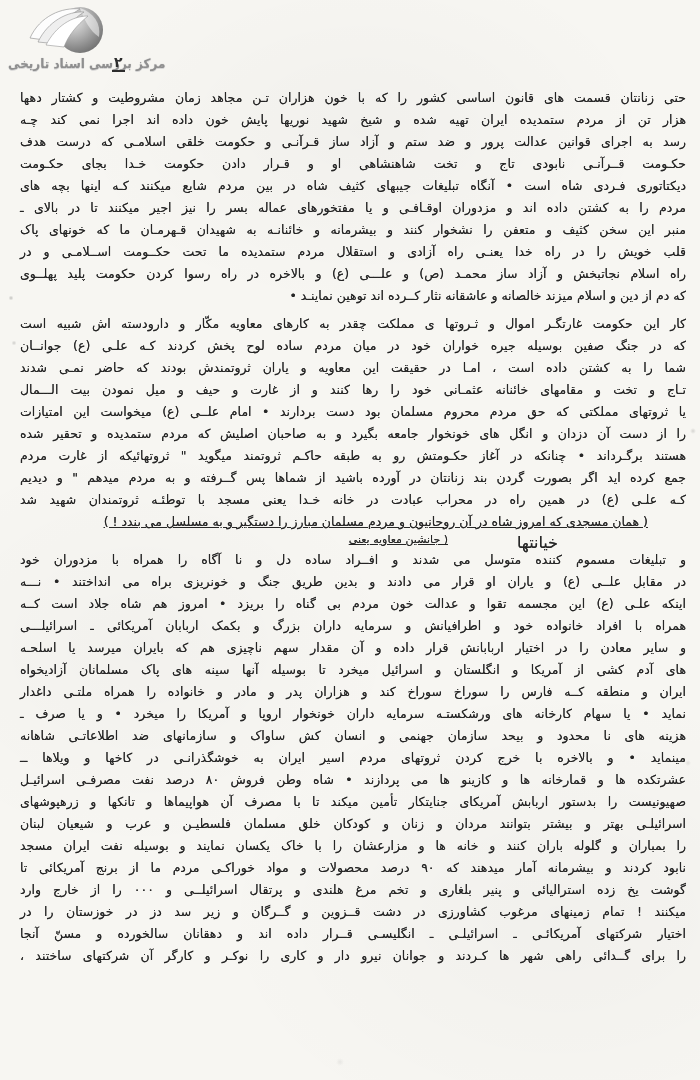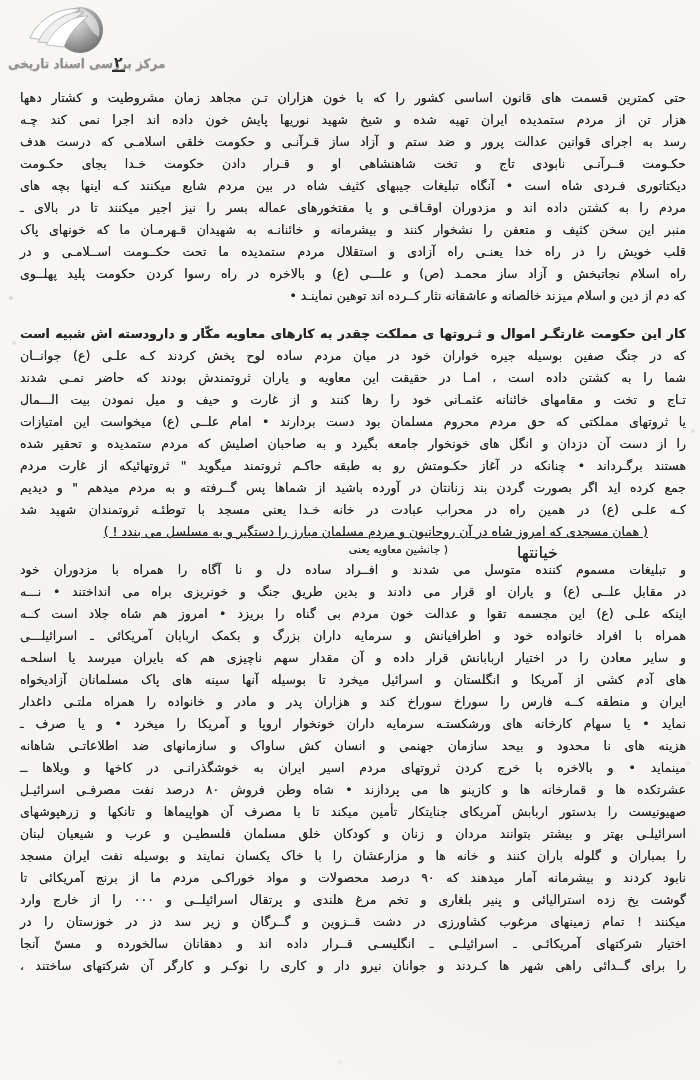--- a/index.html
+++ b/index.html
@@ -37,25 +37,25 @@
     direction:rtl;filter:blur(0.15px);
   }
   .line{
     position:relative;height:22px;line-height:22px;
     font-size:12.5px;color:#262626;
     white-space:nowrap;
     text-align:justify;text-align-last:justify;text-justify:inter-word;
     text-shadow:0 0 .6px rgba(40,40,40,.75);
   }
   .line.end{text-align-last:right;}
-  .line.p-start{margin-top:16px;font-weight:bold;}
+  .line.p-start{margin-top:6px;}
   .line.indent{padding-right:38px;text-align-last:right;text-decoration:underline;}
   .line.note{
     height:16px;line-height:14px;font-size:11px;
-    text-align:right;text-align-last:right;margin-right:238px;
+    text-align:right;text-align-last:right;margin-right:238px;text-decoration:underline;
   }
   .inserted-word{
     position:absolute;right:128px;top:-13px;
     font-size:16px;line-height:14px;
   }
 </style>
 </head>
 <body>
 
 <div class="paper">
@@ -74,21 +74,21 @@
       <path d="M22,34 C32,12 54,3 72,5 C58,13 48,24 44,37 Z" fill="#fdfdfd" stroke="#9a9a9a" stroke-width="0.7"></path>
       <path d="M30,38 C40,17 60,7 76,8 C62,17 54,28 50,40 Z" fill="#efefef" stroke="#8d8d8d" stroke-width="0.6"></path>
       <path d="M38,41 C48,22 64,12 80,12 C68,22 60,32 56,43 Z" fill="#ffffff" stroke="#979797" stroke-width="0.6"></path>
     </svg>
     <div class="wm-text">مرکز بررسی اسناد تاریخی</div>
   </div>
 
   <div class="page-number">۲</div>
 
   <div class="text-block">
-      <div class="line">حتی کمترین قسمت های قانون اساسی کشور را که با خون هزاران تـن مجاهد زمان مشروطیت و کشتار دهها</div>
+      <div class="line">حتی زنانتان قسمت های قانون اساسی کشور را که با خون هزاران تـن مجاهد زمان مشروطیت و کشتار دهها</div>
       <div class="line">هزار تن از مردم ستمدیده ایران تهیه شده و شیخ شهید نوریها پایش خون داده اند اجرا نمی کند چـه</div>
       <div class="line">رسد به اجرای قوانین عدالت پرور و ضد ستم و آزاد ساز قـرآنـی و حکومت خلقی اسلامـی که درست هدف</div>
       <div class="line">حکـومت قــرآنـی نابودی تاج و تخت شاهنشاهی او و قـرار دادن حکومت خـدا بجای حکـومت</div>
       <div class="line">دیکتاتوری فـردی شاه است • آنگاه تبلیغات جیبهای کثیف شاه در بین مردم شایع میکنند کـه اینها بچه های</div>
       <div class="line">مردم را به کشتن داده اند و مزدوران اوقـافـی و یا مفتخورهای عماله بسر را نیز اجیر میکنند تا در بالای ـ</div>
       <div class="line">منبر این سخن کثیف و متعفن را نشخوار کنند و بیشرمانه و خائنانـه به شهیدان قـهرمـان ما که خونهای پاک</div>
       <div class="line">قلب خویش را در راه خدا یعنـی راه آزادی و استقلال مردم ستمدیده ما تحت حکــومت اســلامـی و در</div>
       <div class="line">راه اسلام نجاتبخش و آزاد ساز محمـد (ص) و علـــی (ع) و بالاخره در راه رسوا کردن حکومت پلید پهلــوی</div>
       <div class="line end">که دم از دین و اسلام میزند خالصانه و عاشقانه نثار کــرده اند توهین نماینـد •</div>
       <div class="line p-start">کار این حکومت غارتگـر اموال و ثـروتها ی مملکت چقدر به کارهای معاویه مکّار و دارودسته اش شبیه است</div>

